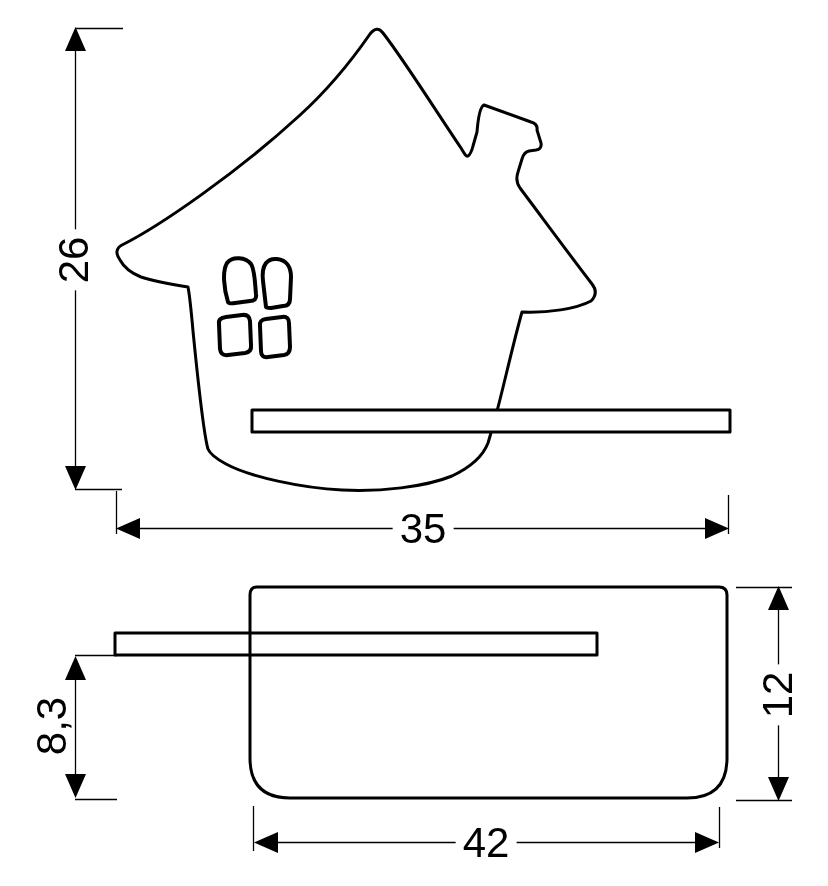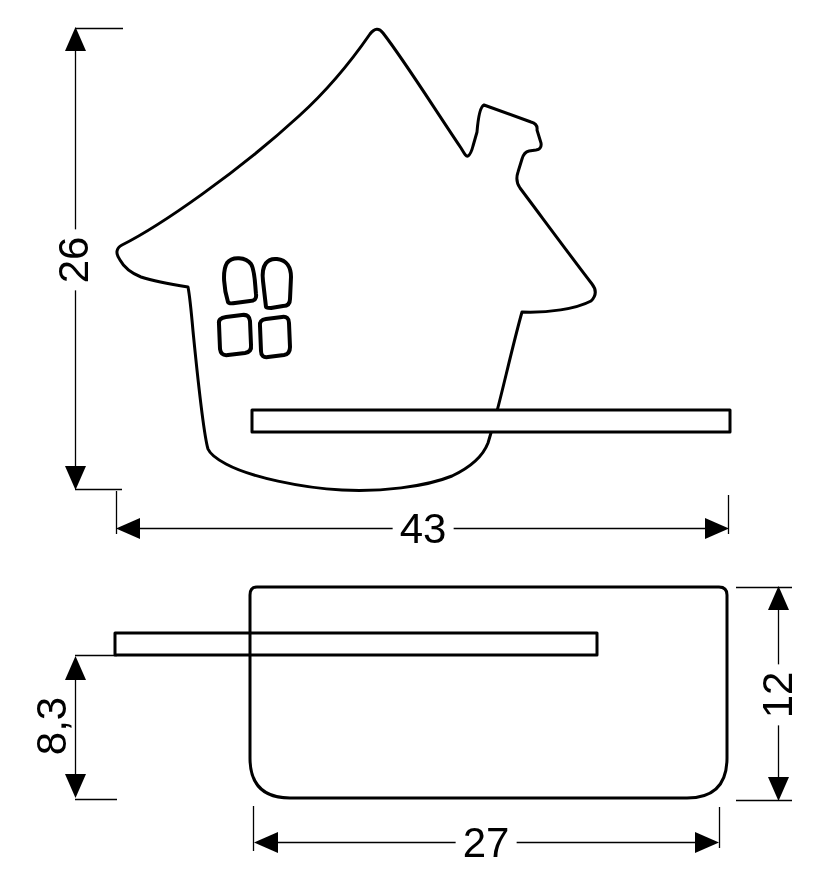--- a/index.html
+++ b/index.html
@@ -125,21 +125,21 @@
       <line class="dim" x1="253.5" y1="806" x2="253.5" y2="851"></line>
       <line class="dim" x1="719.5" y1="807" x2="719.5" y2="848"></line>
       <line class="dim" x1="266" y1="842.5" x2="707" y2="842.5"></line>
       <polygon class="arrow" points="254,842.5 278,832 278,853"></polygon>
       <polygon class="arrow" points="719,842.5 695,832 695,853"></polygon>
     </g>
   </svg>
 
   <div class="dim-label vertical" style="left:74px; top:260px;">26</div>
 
-  <div class="dim-label" style="left:423px; top:529px;">43</div>
+  <div class="dim-label" style="left:423px; top:529px;">35</div>
 
   <div class="dim-label vertical" style="left:52px; top:726px;">8,3</div>
 
   <div class="dim-label vertical" style="left:778px; top:695px;">12</div>
 
-  <div class="dim-label" style="left:486px; top:843px;">27</div>
+  <div class="dim-label" style="left:486px; top:843px;">42</div>
 
 </div>
 
 </body></html>

